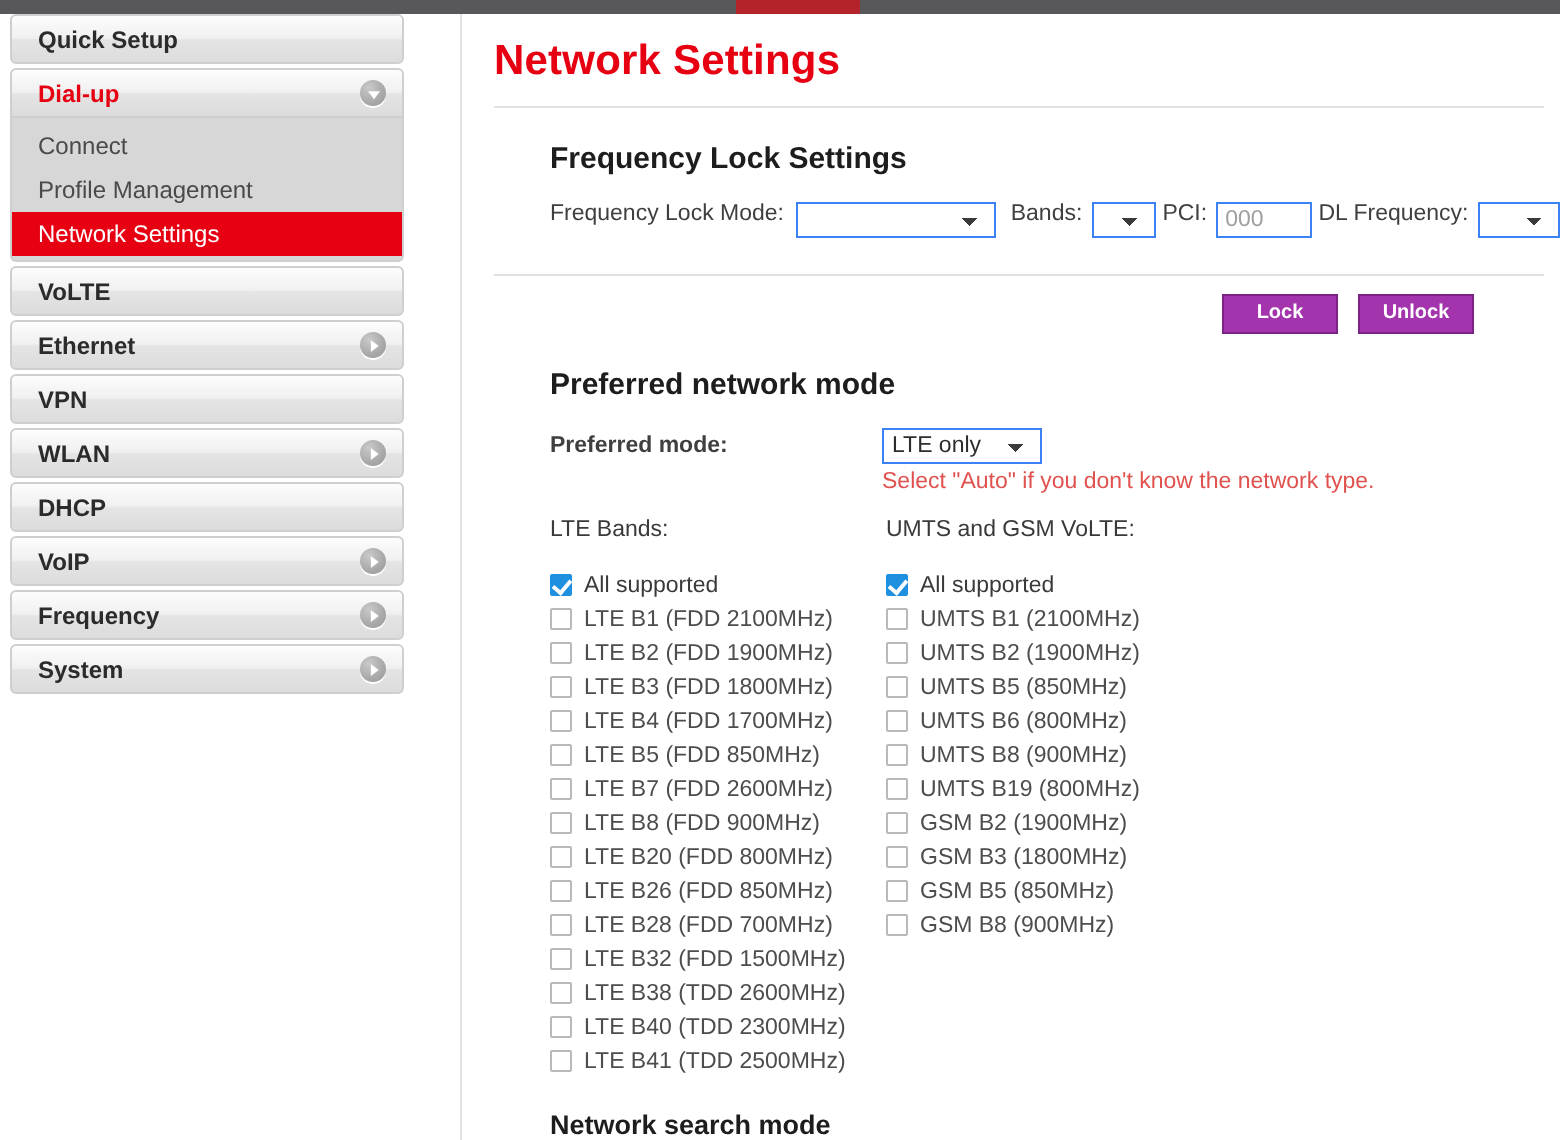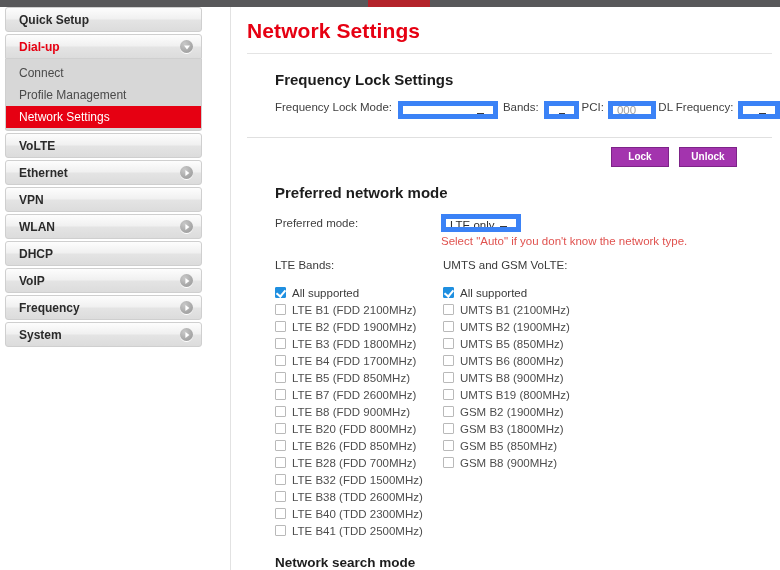--- a/index.html
+++ b/index.html
@@ -165,21 +165,21 @@
     color: #3a3a3a;
     white-space: nowrap;
   }
   .field-label { color: #3f3f3f; }
 
   select.ui, input.ui {
     font-family: "Liberation Sans", sans-serif;
     font-size: 11.5px;
     color: #2d2d2d;
     background: #ffffff;
-    border: 5px solid #3b82f6;
+    border: 1px solid #3b82f6;
     height: 18px;
     padding: 0 2px 0 4px;
     border-radius: 0;
     outline: none;
     cursor: pointer;
     -webkit-appearance: none;
     appearance: none;
   }
   select.ui {
     background-image:
@@ -229,21 +229,21 @@
     padding: 0 10px;
     line-height: 1;
   }
 
   .pref-row {
     display: flex;
     align-items: center;
     font-size: 11.5px;
     margin-bottom: 2px;
   }
-  .pref-row .field-label { width: 166px; }
+  .pref-row .field-label { width: 166px; font-weight: bold; }
   #pref-mode-select { width: 80px; }
 
   .hint {
     color: #e0524f;
     font-size: 11.5px;
     margin: 3px 0 0 166px;
   }
 
   .bands-wrap {
     display: flex;

